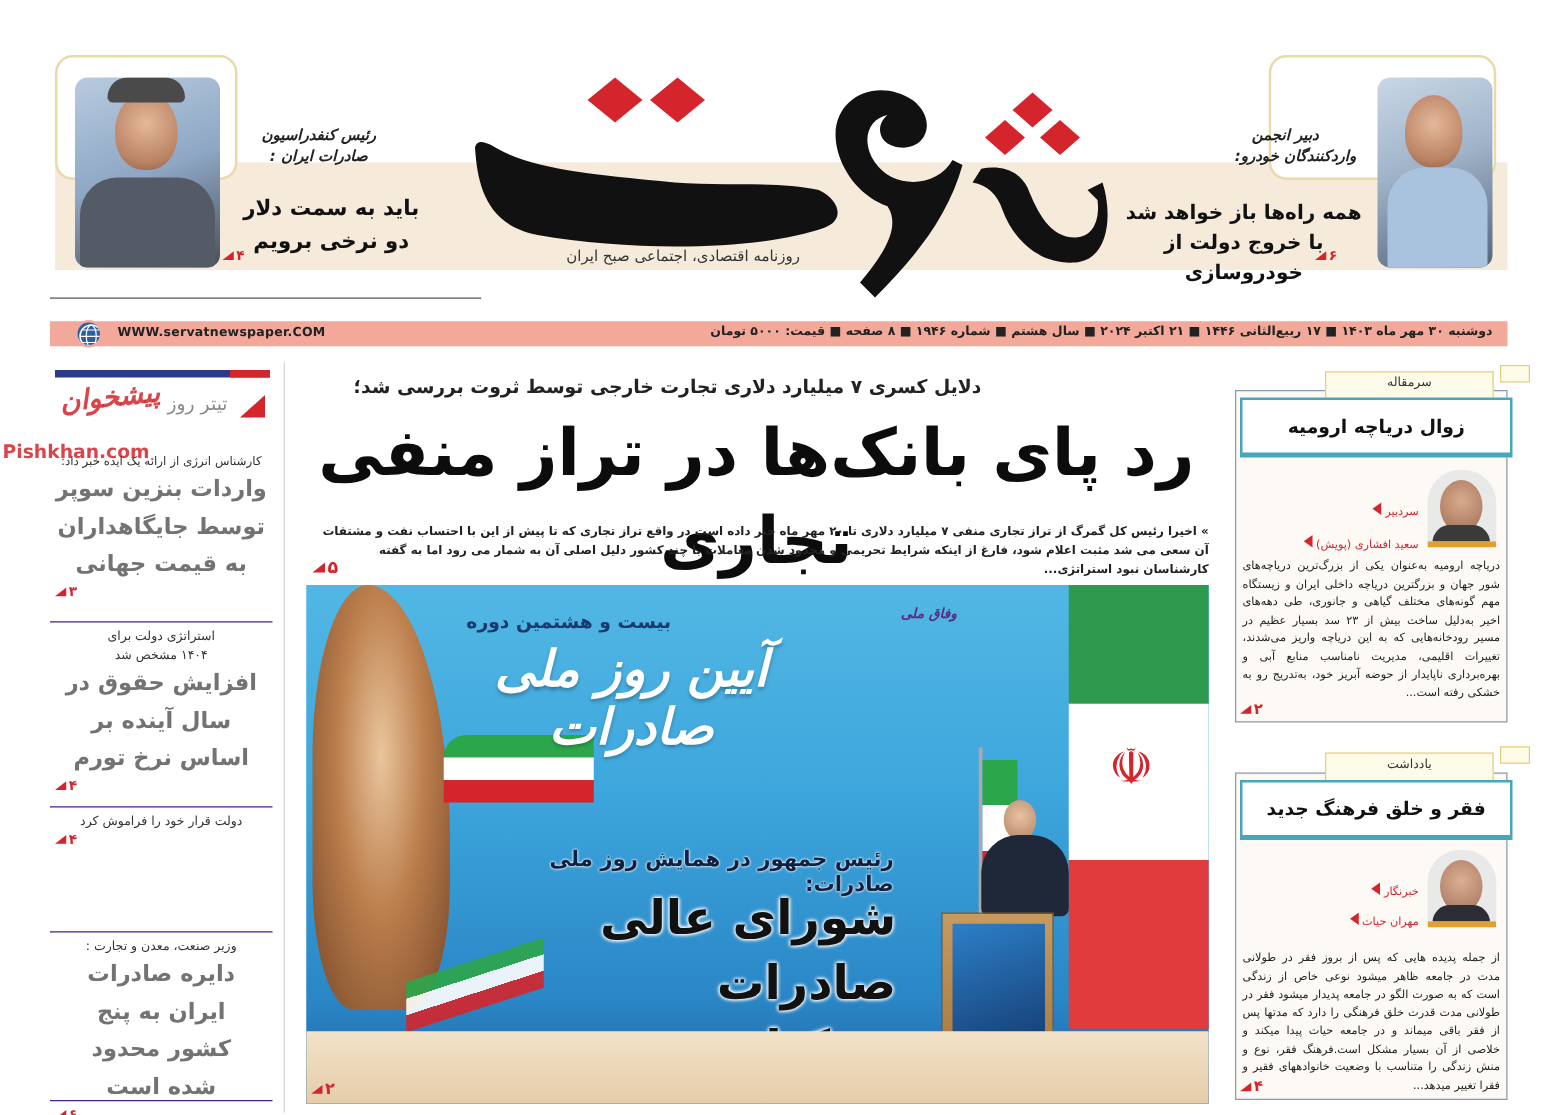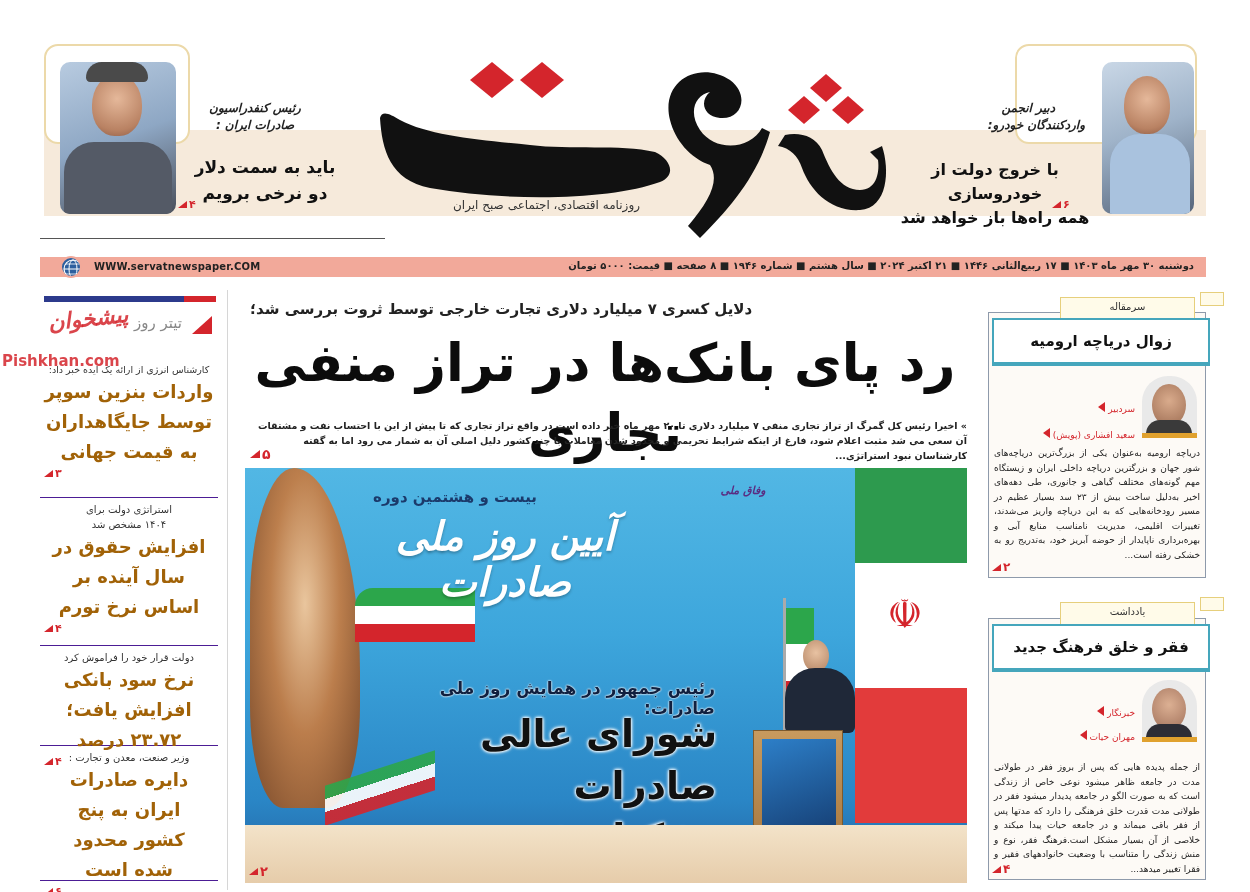--- a/index.html
+++ b/index.html
@@ -23,25 +23,25 @@
 
   
   .strip { left: 40px; top: 257px; width: 1166px; height: 20px; background: #f2a99a; display: flex; align-items: center; }
   .strip-date { font-size: 10px; font-weight: bold; color: #222; position: absolute; right: 12px; top: 3px; direction: rtl; white-space: nowrap; }
   .strip-url { font-size: 10px; font-weight: bold; color: #222; position: absolute; left: 54px; top: 4px; letter-spacing: 0.2px; }
 
   
   .lcol { left: 40px; top: 290px; width: 178px; }
   .lcol-item { border-bottom: 1px solid #4c1d95; padding: 4px 4px 6px; text-align: center; }
   .lcol-kicker { font-size: 10px; color: #333; line-height: 15px; }
-  .lcol-title { font-size: 18px; font-weight: bold; line-height: 30px; color: #a16207; }
+  .lcol-title { font-size: 18px; font-weight: bold; line-height: 30px; color: #737373; }
   .vline { background: #d6d6d6; width: 1px; }
 
   
-  .kicker-main { left: 250px; top: 300px; width: 568px; font-size: 15px; font-weight: bold; text-align: left; color: #222; }
+  .kicker-main { left: 250px; top: 300px; width: 568px; font-size: 15px; font-weight: bold; text-align: center; color: #222; }
   .headline { left: 250px; top: 328px; width: 710px; font-size: 52px; font-weight: bold; text-align: center; color: #0c0c0c; letter-spacing: -1px; line-height: 70px; }
   .lead { left: 255px; top: 418px; width: 712px; font-size: 9.5px; font-weight: bold; color: #222; text-align: right; line-height: 15px; }
   .hero { left: 245px; top: 468px; width: 722px; height: 415px; overflow: hidden; background: linear-gradient(180deg, #52b7e4 0%, #3da6dc 40%, #2a86c6 80%, #23609e 100%); }
   .hero-stage { position: absolute; left: 0; right: 0; bottom: 0; height: 58px; background: linear-gradient(180deg, #f3e3c9 0%, #e6ccaa 100%); }
   .hero-flagpanel { position: absolute; right: 0; top: 0; width: 112px; height: 355px; }
   .hero-line1 { position: absolute; left: 120px; top: 20px; width: 180px; font-size: 15px; font-weight: bold; color: #1b3a6b; text-align: center; }
   .hero-line2 { position: absolute; left: 110px; top: 45px; width: 300px; font-size: 40px; font-weight: bold; color: #ffffff; text-align: center; font-style: italic; text-shadow: 0 2px 3px rgba(0,0,0,0.25); }
   .hero-sub { position: absolute; left: 190px; top: 210px; width: 280px; font-size: 17px; font-weight: bold; color: #102040; text-align: right; text-shadow: 0 0 2px #fff, 0 0 2px #fff; }
   .hero-title { position: absolute; left: 152px; top: 240px; width: 320px; font-size: 38px; font-weight: 900; color: #111; text-align: right; line-height: 52px; text-shadow: 0 0 3px #fff, 0 0 3px #fff, 0 0 4px #fff; }
   .podium { position: absolute; left: 508px; top: 262px; width: 90px; height: 120px; background: linear-gradient(180deg, #c89a5e, #a77840); border: 1px solid #7d5a2d; }
@@ -70,22 +70,22 @@
 <div class="abs frame" style="left:1015px; top:44px; width:182px; height:100px;"></div>
 <div class="abs photo" style="left:1102px; top:62px; width:92px; height:152px; border-radius:10px;">
   <div class="face" style="left:22px; top:14px; width:46px; height:58px;"></div>
   <div class="abs" style="left:8px; top:72px; width:80px; height:80px; background:#a9c2de; border-radius:30px 30px 0 0;"></div>
 </div>
 <div class="abs rtl" style="left:905px; top:100px; width:190px;">
   <div class="teaser-kicker" style="text-align:right; padding-right:40px;">دبیر انجمن</div>
   <div class="teaser-kicker" style="text-align:right; padding-right:10px;">واردکنندگان خودرو:</div>
 </div>
 <div class="abs rtl" style="left:890px; top:158px; width:210px;">
+  <div class="teaser-title" style="font-size:16px; line-height:24px;">همه راه‌ها باز خواهد شد</div>
   <div class="teaser-title" style="font-size:16px; line-height:24px;">با خروج دولت از خودروسازی</div>
-  <div class="teaser-title" style="font-size:16px; line-height:24px;">همه راه‌ها باز خواهد شد</div>
 </div>
 <div class="abs pageref" style="left:1052px; top:198px;">
     <span class="tri"></span>
     <span>۶</span>
   </div>
 
 <div class="abs frame" style="left:44px; top:44px; width:146px; height:100px;"></div>
 <div class="abs photo" style="left:60px; top:62px; width:116px; height:152px; background:linear-gradient(160deg,#b8cbe0 0%,#8ea7c4 50%,#4a4f5a 100%);">
   <div class="face" style="left:32px; top:12px; width:50px; height:62px;"></div>
   <div class="abs" style="left:26px; top:0px; width:62px; height:20px; background:#4a4a4a; border-radius:30px 30px 8px 8px;"></div>
@@ -157,21 +157,20 @@
   <div class="lcol-item" style="height:148px;">
     <div class="lcol-kicker" style="padding:0 30px;">استراتژی دولت برای ۱۴۰۴ مشخص شد</div>
     <div class="lcol-title">افزایش حقوق در سال آینده بر اساس نرخ تورم</div>
     <div class="pageref" style="direction:ltr;">
         <span class="tri"></span>
         <span>۴</span>
       </div>
   </div>
   <div class="lcol-item" style="height:100px;">
     <div class="lcol-kicker">دولت قرار خود را فراموش کرد</div>
-    <div class="lcol-title" style="padding:0 10px;">نرخ سود بانکی افزایش یافت؛ ۲۳.۷۲ درصد</div>
     <div class="pageref" style="direction:ltr;">
         <span class="tri"></span>
         <span>۴</span>
       </div>
   </div>
   <div class="lcol-item" style="height:135px;">
     <div class="lcol-kicker">وزیر صنعت، معدن و تجارت :</div>
     <div class="lcol-title" style="padding:0 20px;">دایره صادرات ایران به پنج کشور محدود شده است</div>
     <div class="pageref" style="direction:ltr;">
         <span class="tri"></span>

